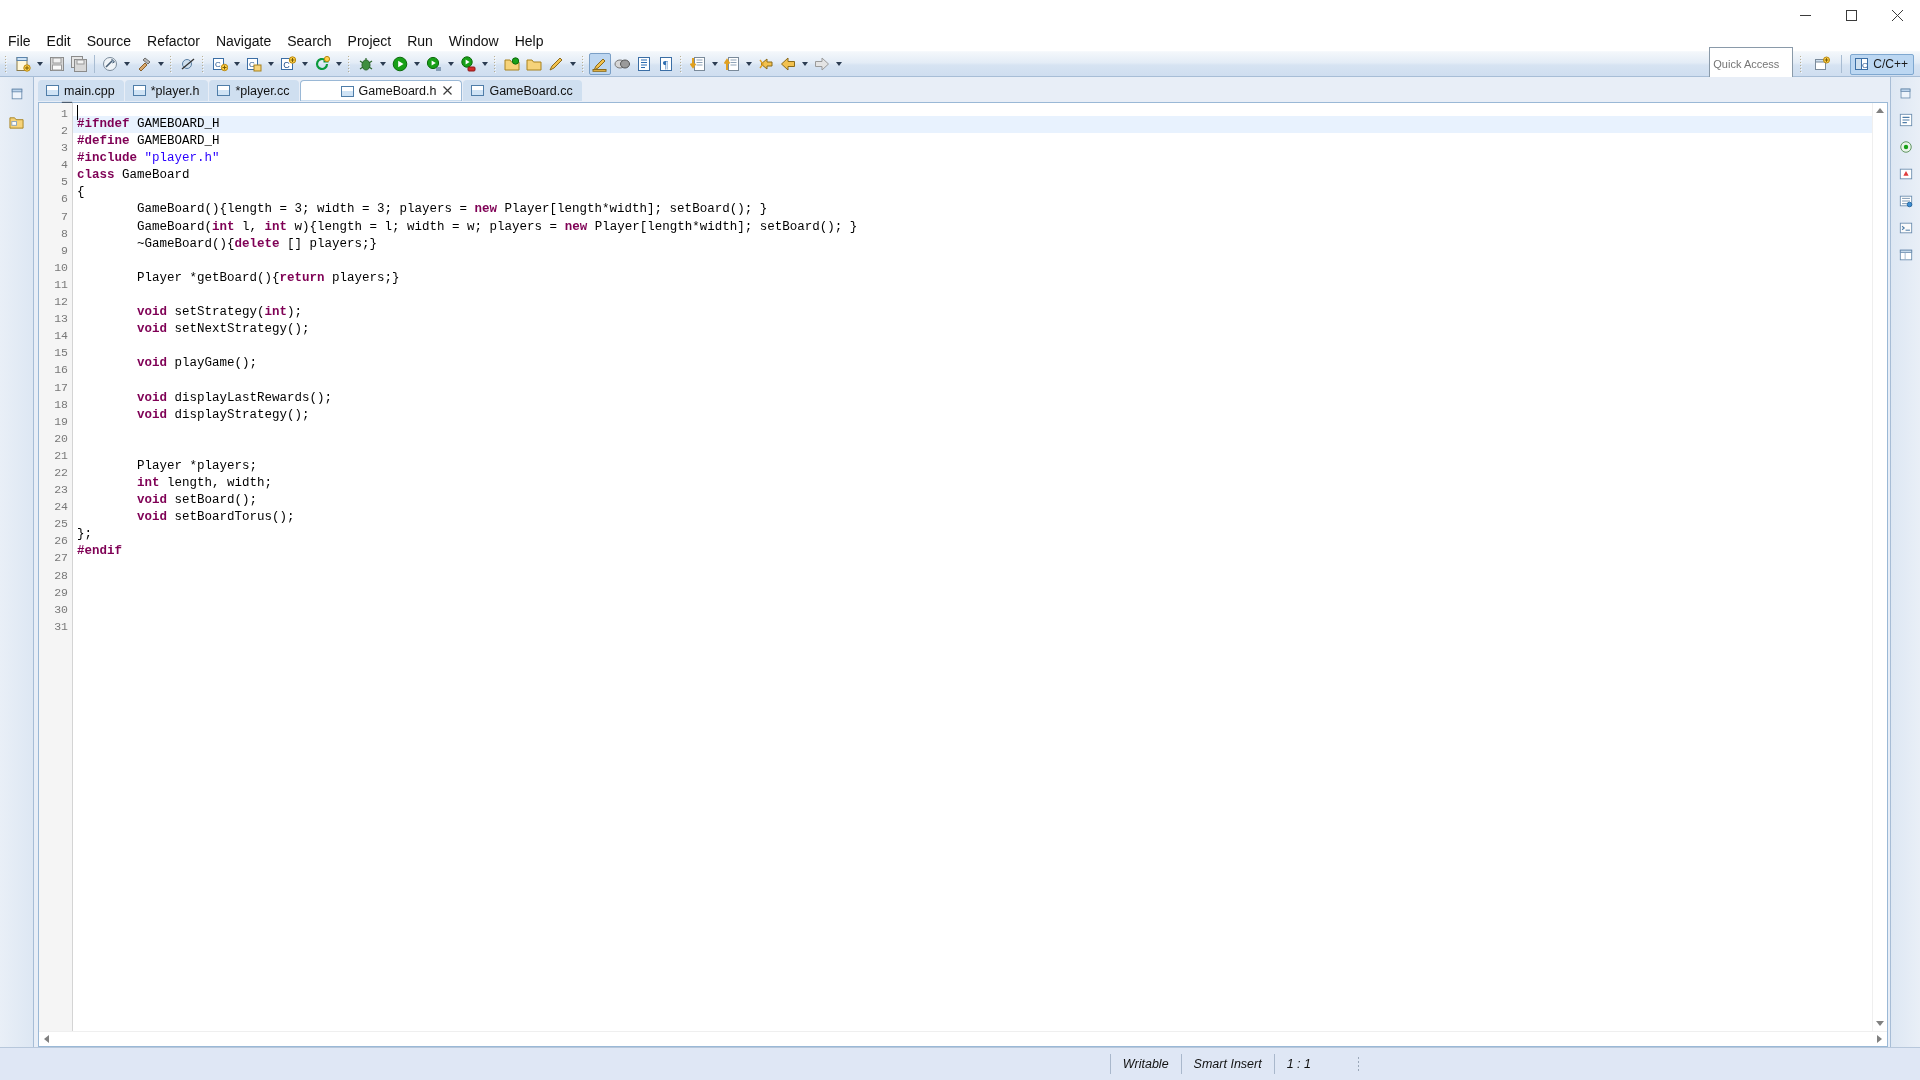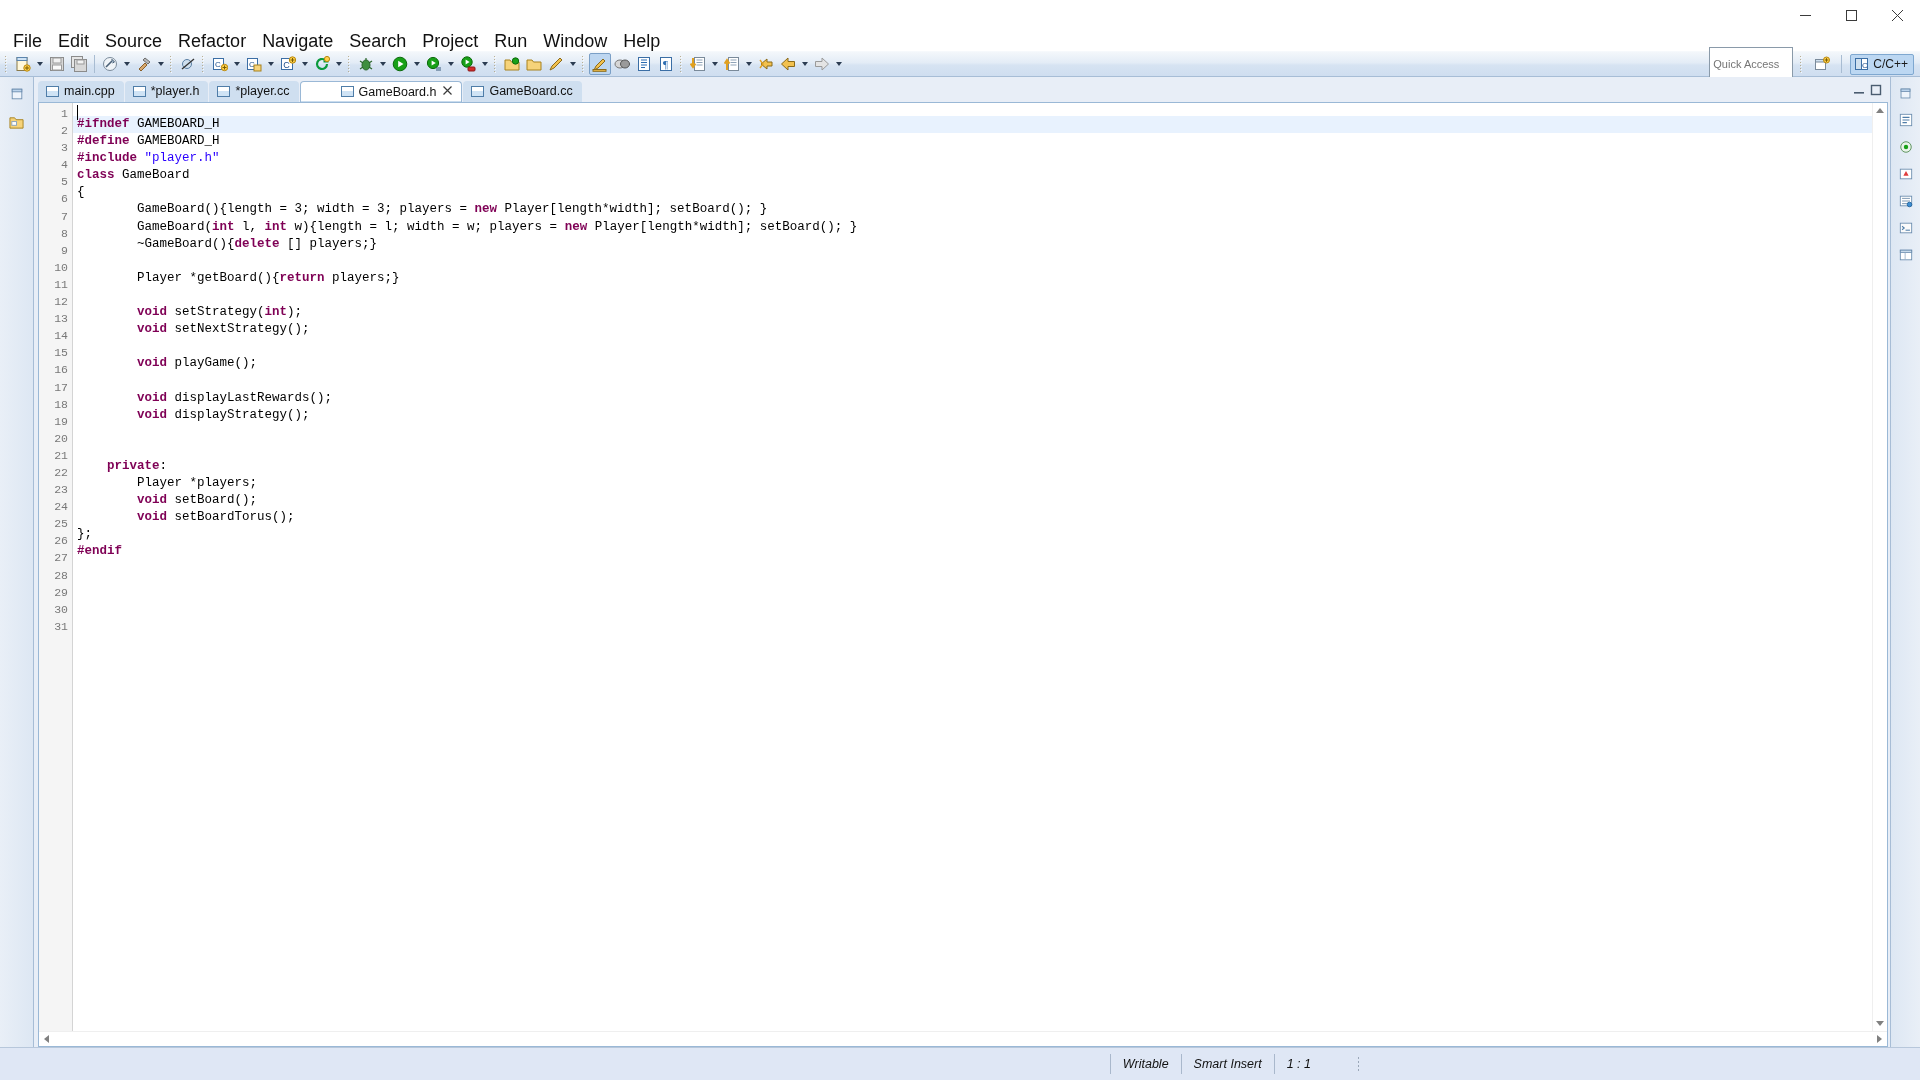--- a/index.html
+++ b/index.html
@@ -16,22 +16,22 @@
     justify-content:flex-end; border-bottom:1px solid #ffffff;
   }
   .winbtn {
     width:46px; display:flex; align-items:center; justify-content:center;
     color:#3b3b3b;
   }
   .winbtn svg { display:block; }
 
   
   #menubar {
-    height:19px; background:#ffffff; display:flex; align-items:center;
-    padding-left:5px; font-size:18px; color:#111;
+    height:19px; background:#ffffff; display:flex; 
+    font-size:14px; color:#111;
   }
   #menubar .mi { padding:1px 8px; white-space:nowrap; }
 
   
   #toolbar {
     height:26px;
     background:linear-gradient(to bottom,#f3f7fb 0%,#e3ecf6 45%,#d6e3f2 55%,#cfdef0 100%);
     border-top:1px solid #f6f9fc;
     border-bottom:1px solid #a7bdd6;
     display:flex; align-items:center; padding:0 2px; gap:0px;
@@ -70,21 +70,21 @@
   }
   #leftbar .vb { width:24px;height:22px;display:flex;align-items:center;justify-content:center; }
   #rightbar {
     width:30px; background:linear-gradient(to left,#e9eff7,#dde7f3);
     border-left:1px solid #a7bdd6; padding-top:6px;
     display:flex; flex-direction:column; align-items:center; gap:7px;
   }
   #rightbar .vb { width:22px;height:20px;display:flex;align-items:center;justify-content:center; }
 
   #editorarea { flex:1; display:flex; flex-direction:column; min-width:0; background:#e8eef7; padding:3px 2px 0 4px;}
-  #tabstrip { height:22px; display:flex; align-items:center; position:relative; }
+  #tabstrip { height:22px; display:flex; align-items:flex-start; position:relative;flex-direction:column; }
   .tabrow { display:flex; align-items:flex-end; flex:1; min-width:0; }
   .tab {
     height:21px; display:flex; align-items:center; gap:5px; padding:0 9px 0 8px;
     font-size:12.5px; color:#111; position:relative; white-space:nowrap;
     border-top-left-radius:4px; border-top-right-radius:4px;
   }
   .tab.inactive { background:#cfdff0; }
   .tab.active {
     background:#ffffff; border:1px solid #9ab8d6; border-bottom:none;
     box-shadow:0 -1px 0 #c9dcee inset;
@@ -574,22 +574,22 @@
               <div class="cl">&nbsp;</div>
               <div class="cl"><span>        </span><span class="kw">void</span><span> setStrategy(</span><span class="kw">int</span><span>);</span></div>
               <div class="cl"><span>        </span><span class="kw">void</span><span> setNextStrategy();</span></div>
               <div class="cl">&nbsp;</div>
               <div class="cl"><span>        </span><span class="kw">void</span><span> playGame();</span></div>
               <div class="cl">&nbsp;</div>
               <div class="cl"><span>        </span><span class="kw">void</span><span> displayLastRewards();</span></div>
               <div class="cl"><span>        </span><span class="kw">void</span><span> displayStrategy();</span></div>
               <div class="cl">&nbsp;</div>
               <div class="cl">&nbsp;</div>
-              <div class="cl"><span>    </span><span class="kw">private</span><span>:</span></div>
               <div class="cl"><span>        Player *players;</span></div>
+              <div class="cl"><span>        </span><span class="kw">int</span><span> length, width;</span></div>
               <div class="cl"><span>        </span><span class="kw">void</span><span> setBoard();</span></div>
               <div class="cl"><span>        </span><span class="kw">void</span><span> setBoardTorus();</span></div>
               <div class="cl"><span>};</span></div>
               <div class="cl"><span class="pp">#endif</span></div>
               <div class="cl">&nbsp;</div>
             </div>
         </div>
         <div id="vscroll">
           <div class="sbarrow up">
               <i></i>

